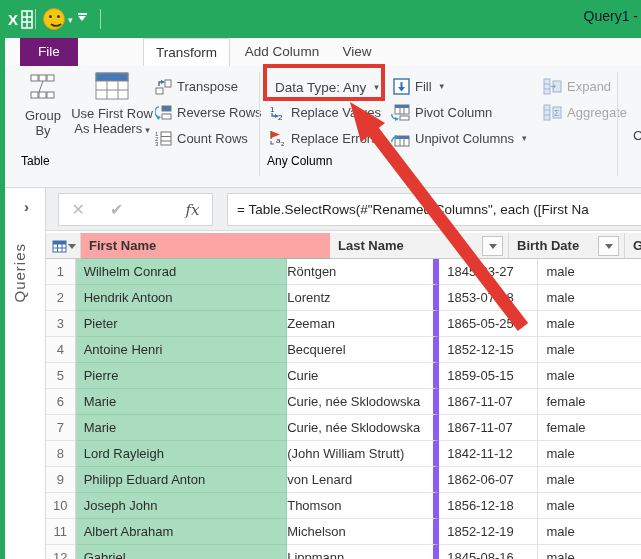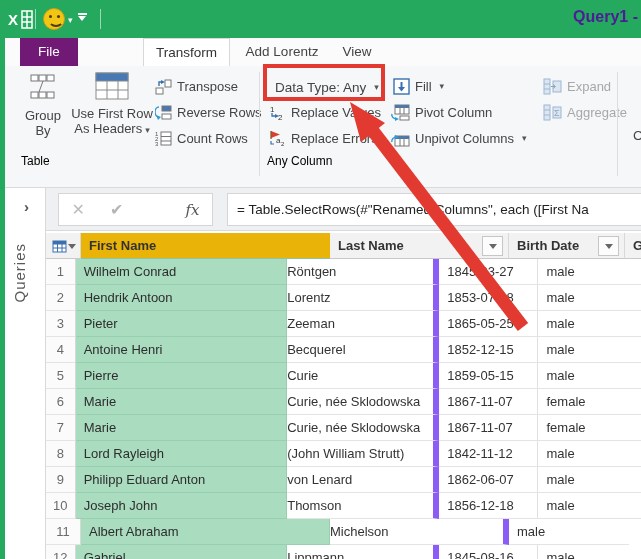--- a/index.html
+++ b/index.html
@@ -16,21 +16,21 @@
   .smiley::before { content:""; position:absolute; left:5px; top:6px; width:3px; height:3px;
             border-radius:50%; background:#4a3a10; box-shadow:8px 0 0 #4a3a10; }
   .smiley::after { content:""; position:absolute; left:4px; top:9px; width:12px; height:7px;
             border:2px solid #4a3a10; border-top:none; border-left-color:transparent;
             border-right-color:transparent; border-radius:0 0 10px 10px; }
   .tb-caret { color:rgba(255,255,255,.95); font-size:9px; top:15px; }
   .qat-icon { left:78px; top:13px; width:9px; }
   .qat-icon .bar { width:9px; height:2px; background:#fff; margin-bottom:1px; }
   .qat-icon .tri { width:0; height:0; border-left:4.5px solid transparent;
             border-right:4.5px solid transparent; border-top:5px solid #fff; }
-  .win-title { right:3px; top:8px; color:#4c1d95; font-size:16px; white-space:nowrap;font-weight:bold; }
+  .win-title { right:3px; top:8px; color:#0f172a; font-size:14px; white-space:nowrap; }
 
   
   .left-strip { left:0; top:38px; width:5px; height:521px; background:#24a95f; z-index:5; }
 
   
   .tabstrip { left:5px; top:38px; width:636px; height:28px; background:#fbfbfb; }
   .tab { height:28px; line-height:28px; text-align:center; font-size:13.5px; color:#444; }
   .tab-file { left:20px; top:38px; width:58px; background:#701a75; color:#fff; z-index:2; }
   .tab-home { left:86px; top:38px; width:48px;margin-top:48px; }
   .tab-transform { left:143px; top:38px; width:87px; background:#fff;
@@ -72,21 +72,21 @@
   .sb-chevron { left:24px; top:198px; color:#555; font-size:15px; font-weight:bold; }
   .sb-label { left:11px; top:243px; writing-mode:vertical-rl; transform:rotate(180deg);
             font-size:15px; color:#595959; letter-spacing:1px; }
 
   
   .grid { left:46px; top:233px; width:595px; height:326px; overflow:hidden; }
   .hdr { position:absolute; top:0; height:26px; line-height:25px; font-weight:bold;
             font-size:13px; color:#333; background:#f2f2f2; border-bottom:1px solid #c9c9c9;
             border-right:1px solid #d8d8d8; padding-left:8px; white-space:nowrap; overflow:hidden; }
   .hdr-corner { left:0; width:35px; padding-left:6px; }
-  .hdr-first { left:35px; width:286px; background:#eab308; border-bottom:1px solid #8cc5a6;
+  .hdr-first { left:35px; width:286px; background:#fca5a5; border-bottom:1px solid #8cc5a6;
             border-right:3px solid #0c4a6e; }
   .hdr-btn { position:absolute; top:3px; width:21px; height:20px; background:#fcfcfc;
             border:1px solid #c2c8c4; display:flex; align-items:center; justify-content:center; }
   .dd-tri { width:0; height:0; border-left:4px solid transparent; border-right:4px solid transparent;
             border-top:5px solid #666; }
   .rows { position:absolute; left:0; top:26px; width:595px; }
   .trow { display:flex; height:26px; }
   .cell { font-size:13px; color:#333; line-height:25px; white-space:nowrap; overflow:hidden;
             border-bottom:1px solid #e4e4e4; }
   .c-num { width:35px; background:#fbfbfb; color:#6b6b6b; text-align:center;
@@ -120,21 +120,21 @@
   </div>
   <div class="abs tb-sep" style="left:100px"></div>
   <div class="abs win-title">Query1 -</div>
 </div>
 <div class="abs left-strip"></div>
 
 <div class="abs tabstrip"></div>
 <div class="abs tab tab-file">File</div>
 <div class="abs tab tab-home">Home</div>
 <div class="abs tab tab-transform">Transform</div>
-<div class="abs tab tab-addcol">Add Lorentz</div>
+<div class="abs tab tab-addcol">Add Column</div>
 <div class="abs tab tab-view">View</div>
 
 <div class="abs ribbon">
 
   <div class="abs bigbtn" style="left:11px;width:54px;">
     <svg class="bicon" width="26" height="30">
       <rect x="1" y="3" width="7" height="6" fill="#fff" stroke="#777"></rect>
       <rect x="9" y="3" width="7" height="6" fill="#fff" stroke="#777"></rect>
       <rect x="17" y="3" width="7" height="6" fill="#fff" stroke="#777"></rect>
       <line x1="13" y1="9" x2="9" y2="20" stroke="#777"></line>
@@ -394,20 +394,21 @@
         <div class="cell c-num">10</div>
         <div class="cell c-first">Joseph John</div>
         <div class="cell c-last">Thomson</div>
         <div class="cell c-birth">1856-12-18</div>
         <div class="cell c-gender">male</div>
       </div>
       <div class="trow">
         <div class="cell c-num">11</div>
         <div class="cell c-first">Albert Abraham</div>
         <div class="cell c-last">Michelson</div>
+        <div class="cell c-birth">1852-12-19</div>
         <div class="cell c-gender">male</div>
       </div>
       <div class="trow">
         <div class="cell c-num">12</div>
         <div class="cell c-first">Gabriel</div>
         <div class="cell c-last">Lippmann</div>
         <div class="cell c-birth">1845-08-16</div>
         <div class="cell c-gender">male</div>
       </div>
     </div>

